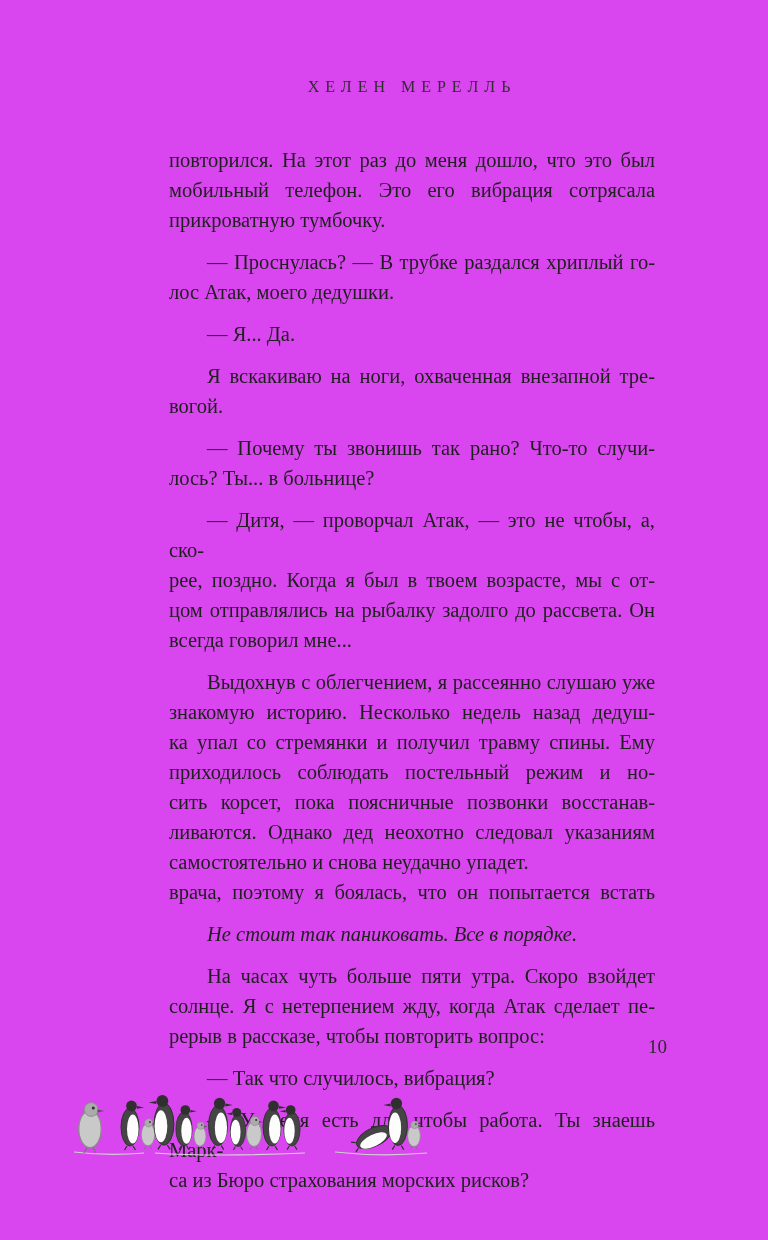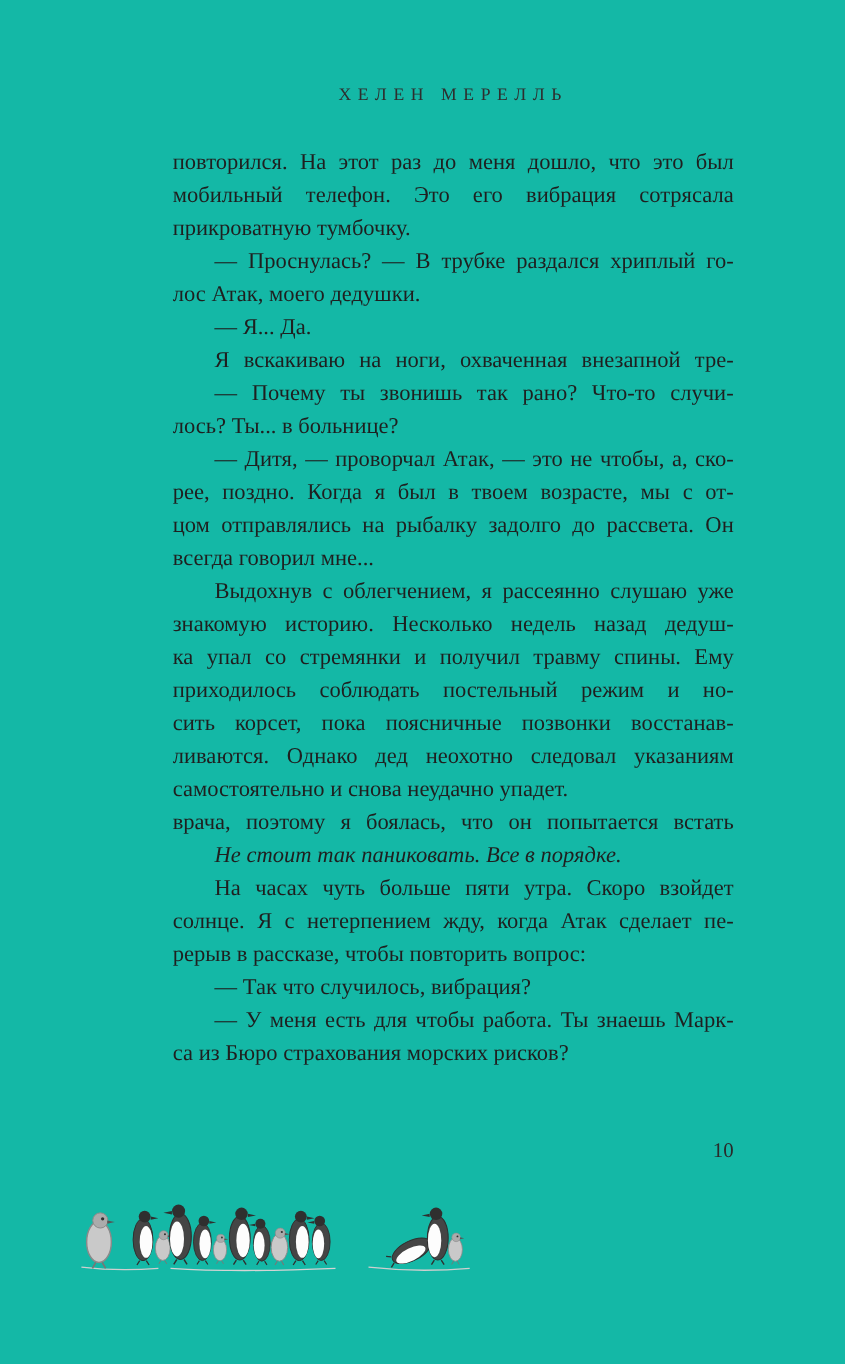--- a/index.html
+++ b/index.html
@@ -4,21 +4,21 @@
 <style>
   html, body {
     margin: 0;
     padding: 0;
     background: #ffffff;
   }
   .page {
     position: relative;
     width: 768px;
     height: 1240px;
-    background: #14b8a6;
+    background: #d946ef;
     overflow: hidden;
     font-family: "Liberation Serif", serif;
     color: #1f1f1f;
   }
   .running-head {
     position: absolute;
     top: 78px;
     left: 157px;
     width: 510px;
     text-align: center;
@@ -27,21 +27,21 @@
     color: #2e2e2e;
   }
   .text-block {
     position: absolute;
     top: 133px;
     left: 157px;
     width: 510px;
     font-size: 20.5px;
     line-height: 30px;
   }
-  .para { margin: 0; }
+  .para { margin: 12px; }
   .para.italic .line { font-style: italic; }
   .line {
     text-align: justify;
     text-align-last: justify;
     -moz-text-align-last: justify;
     min-height: 30px;
   }
   .line.last {
     text-align-last: left;
     -moz-text-align-last: left;
@@ -79,20 +79,21 @@
       </div>
       <div class="para">
         <div class="line first">— Проснулась? — В трубке раздался хриплый го-</div>
         <div class="line last">лос Атак, моего дедушки.</div>
       </div>
       <div class="para">
         <div class="line first last">— Я... Да.</div>
       </div>
       <div class="para">
         <div class="line first">Я вскакиваю на ноги, охваченная внезапной тре-</div>
+        <div class="line last">вогой.</div>
       </div>
       <div class="para">
         <div class="line first">— Почему ты звонишь так рано? Что-то случи-</div>
         <div class="line last">лось? Ты... в больнице?</div>
       </div>
       <div class="para">
         <div class="line first">— Дитя, — проворчал Атак, — это не чтобы, а, ско-</div>
         <div class="line">рее, поздно. Когда я был в твоем возрасте, мы с от-</div>
         <div class="line">цом отправлялись на рыбалку задолго до рассвета. Он</div>
         <div class="line last">всегда говорил мне...</div>

